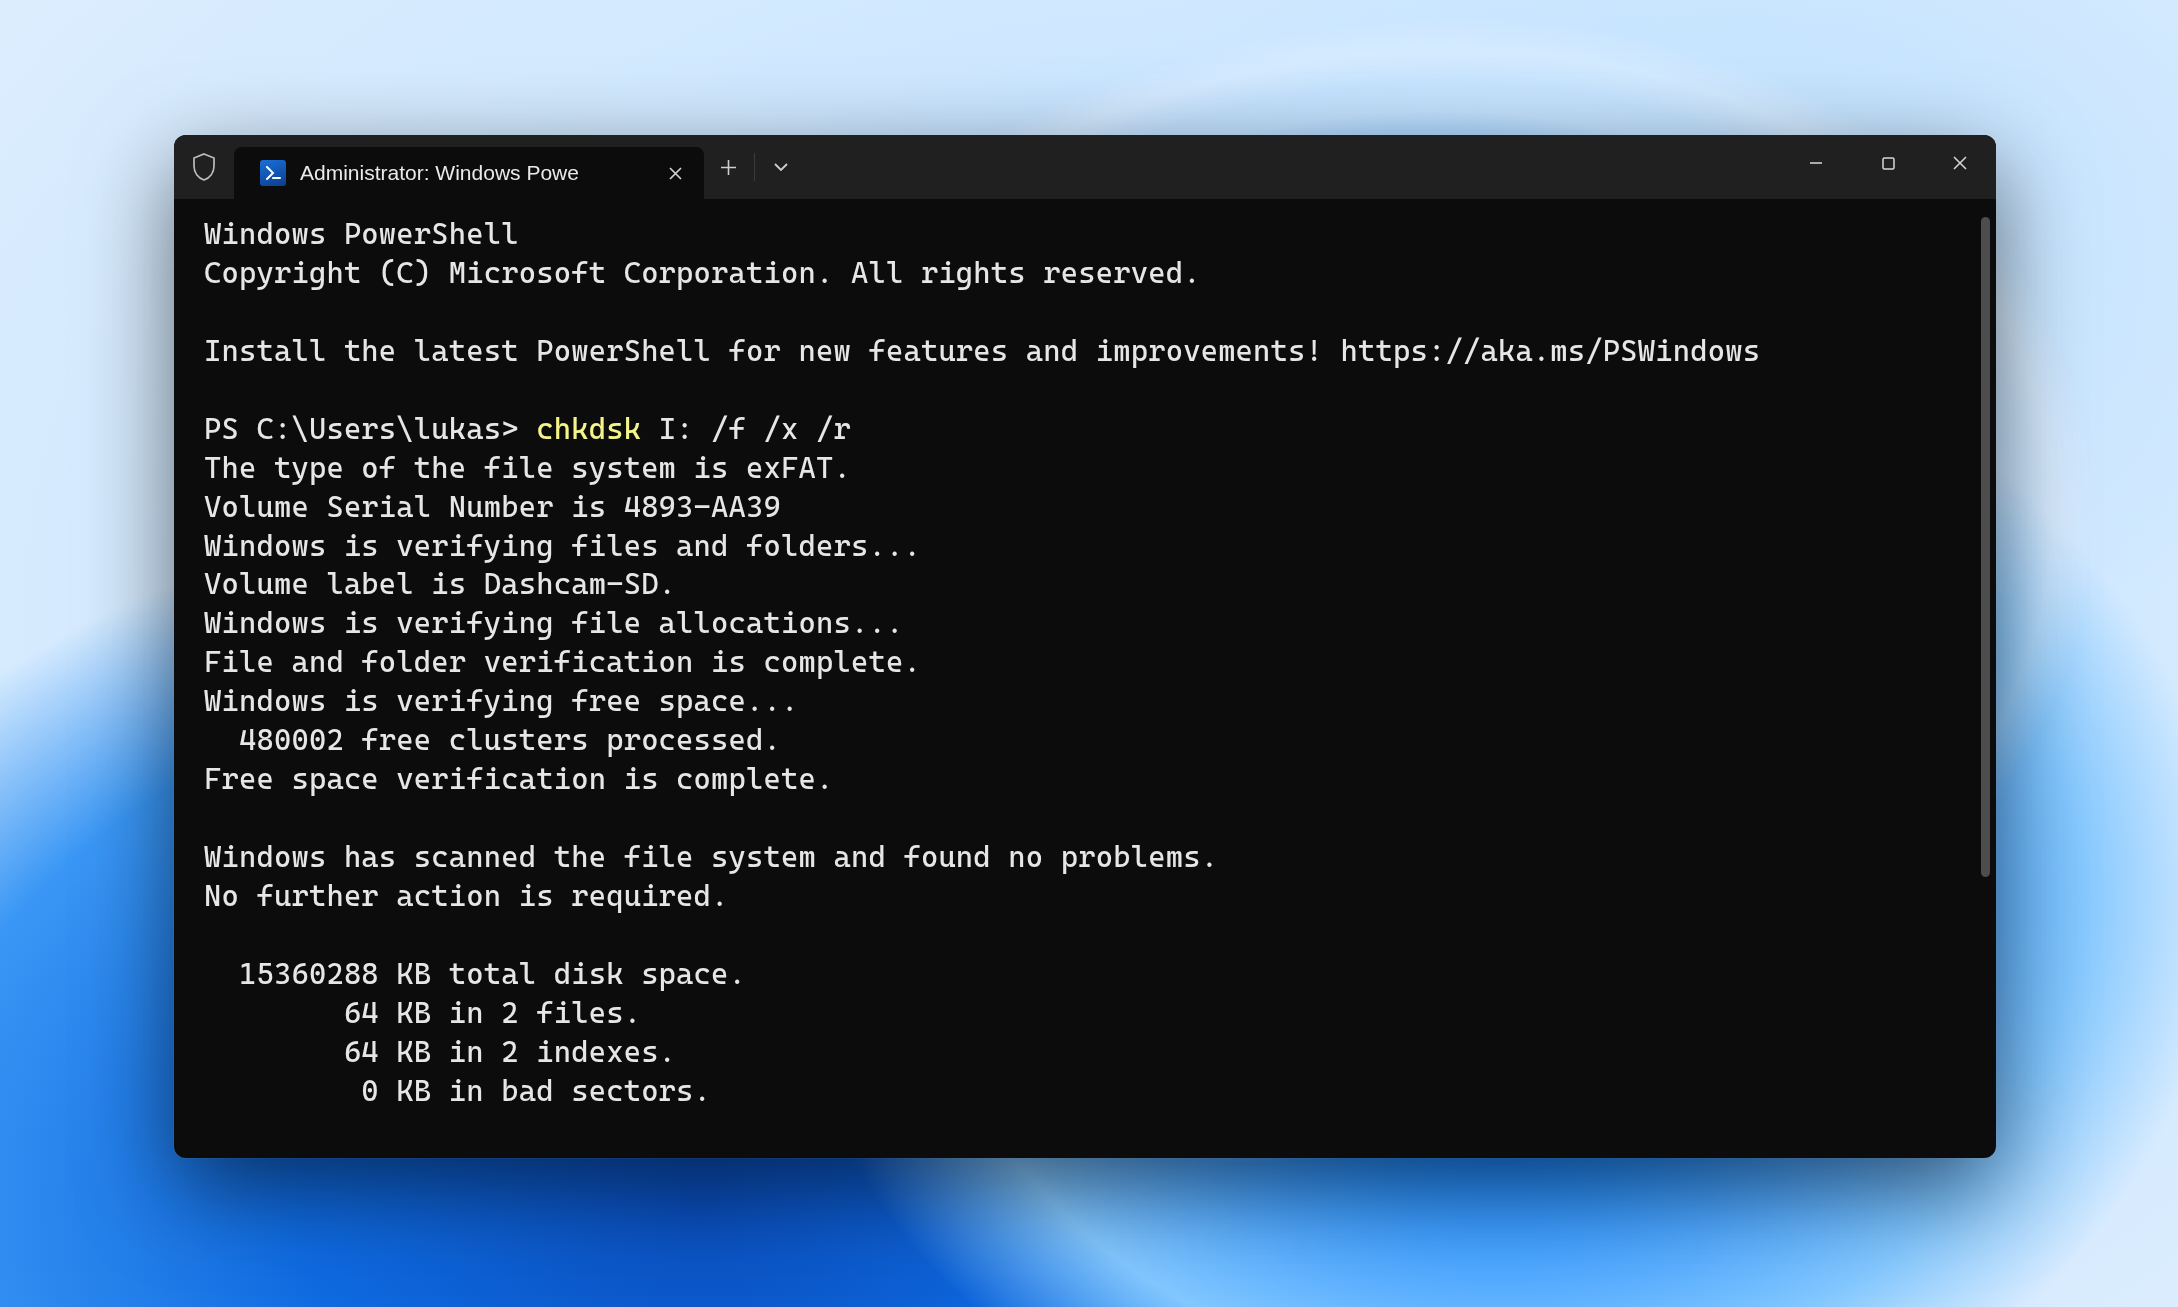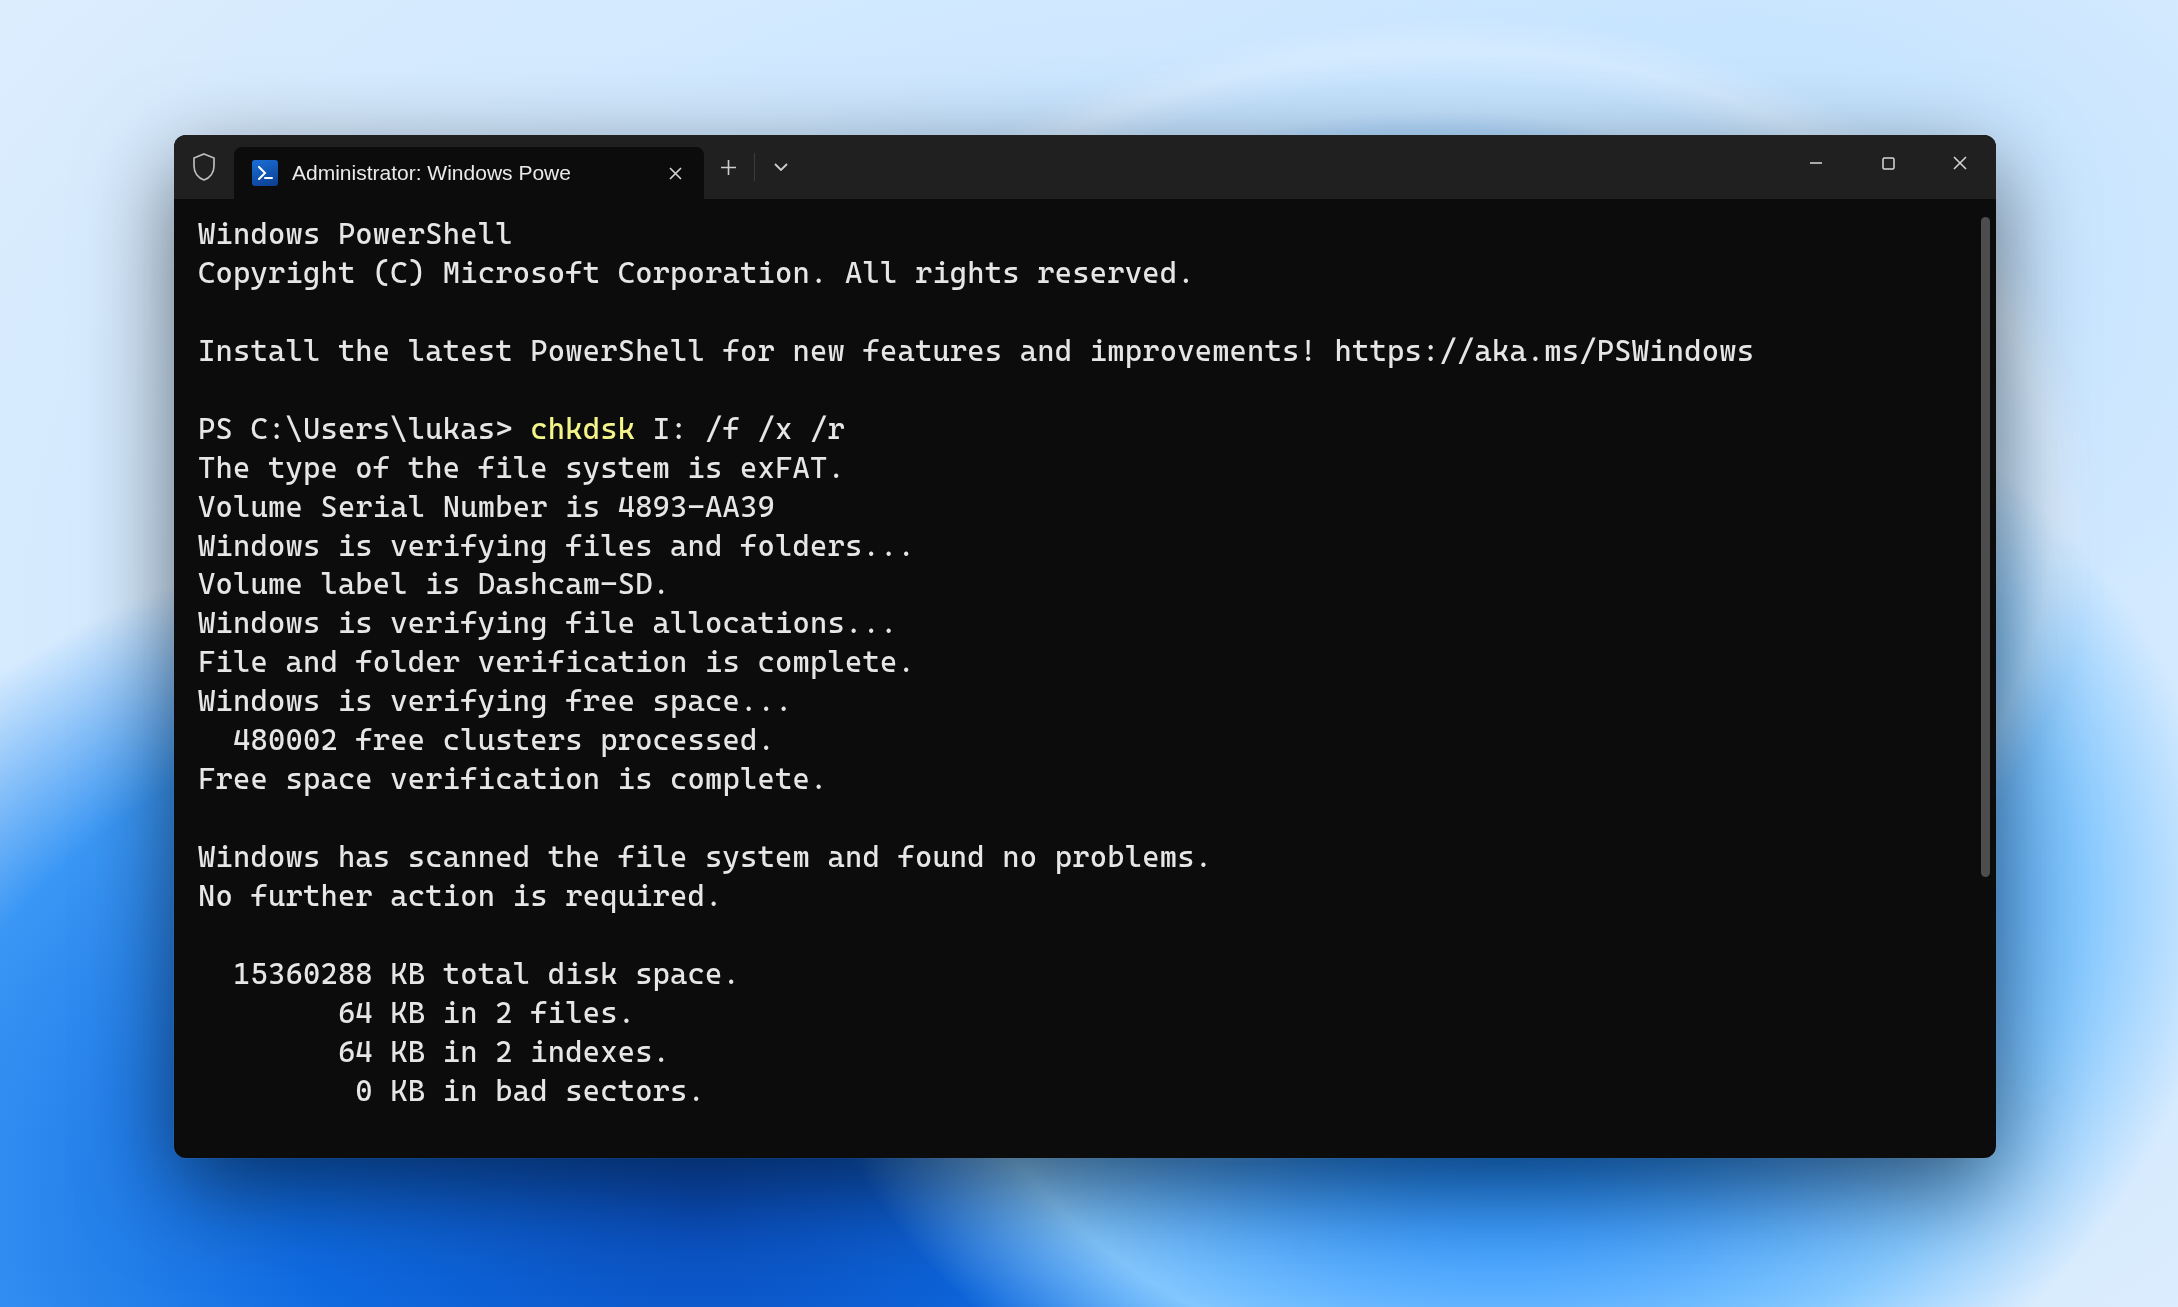--- a/index.html
+++ b/index.html
@@ -58,21 +58,21 @@
   align-items:center;
   justify-content:center;
   height:100%;
 }
 .tab {
   height: 52px;
   background: #0c0c0c;
   border-radius: 8px 8px 0 0;
   display: flex;
   align-items: center;
-  padding: 0 14px 0 18px;
+  padding: 0 14px 0 26px;
   gap: 14px;
   position:relative;
   min-width: 470px;
 }
 .ps-icon {
   width: 26px;
   height: 26px;
   background: linear-gradient(160deg,#1a6fd8,#0b3e8e);
   border-radius: 3px;
   display:flex;align-items:center;justify-content:center;
@@ -112,21 +112,21 @@
   display:flex;
 }
 .win-controls .ctl{
   width:72px;
   height:100%;
   display:flex;align-items:center;justify-content:center;
   color:#d8d8d8;
 }
 .terminal-body {
   flex:1;
-  padding: 16px 18px 10px 24px;
+  padding: 16px 18px 10px 30px;
   overflow:hidden;
   position:relative;
 }
 .terminal-body pre {
   font-family: 'Cascadia Mono','Cascadia Code','Consolas',monospace;
   font-size: 29.5px;
   line-height: 1.32;
   color: #e6e6e6;
   white-space: pre;
   letter-spacing: 0.2px;

